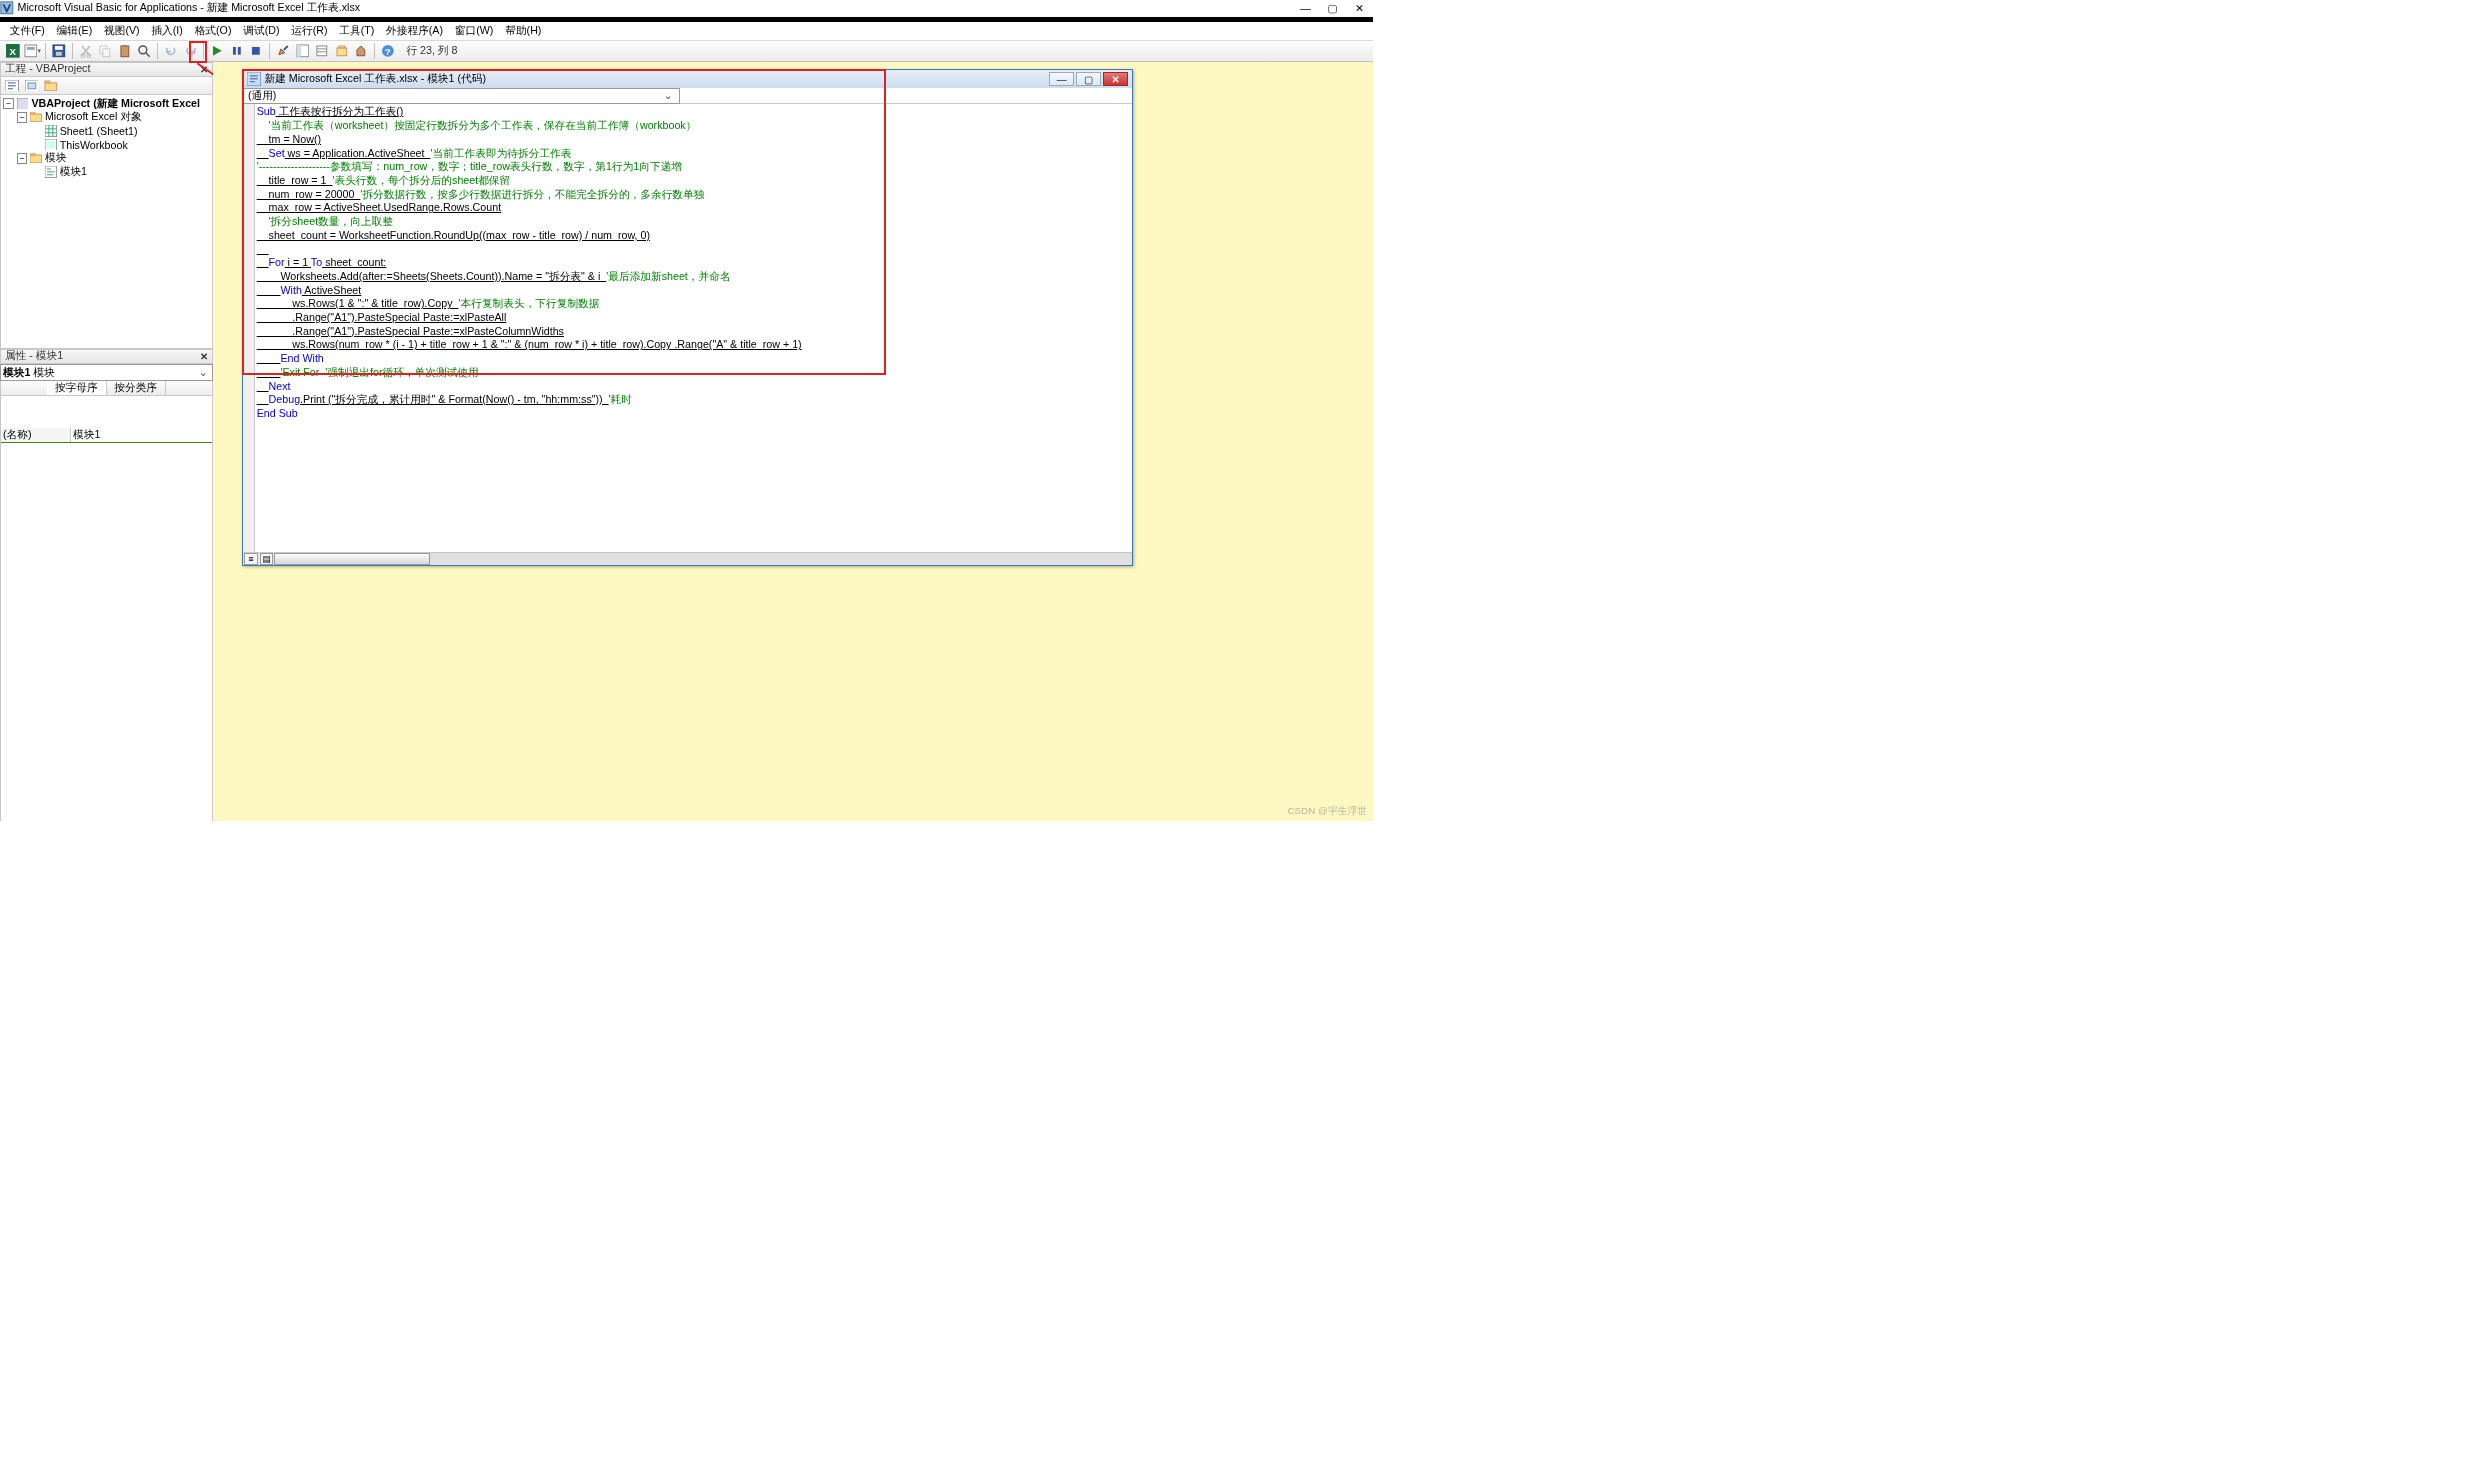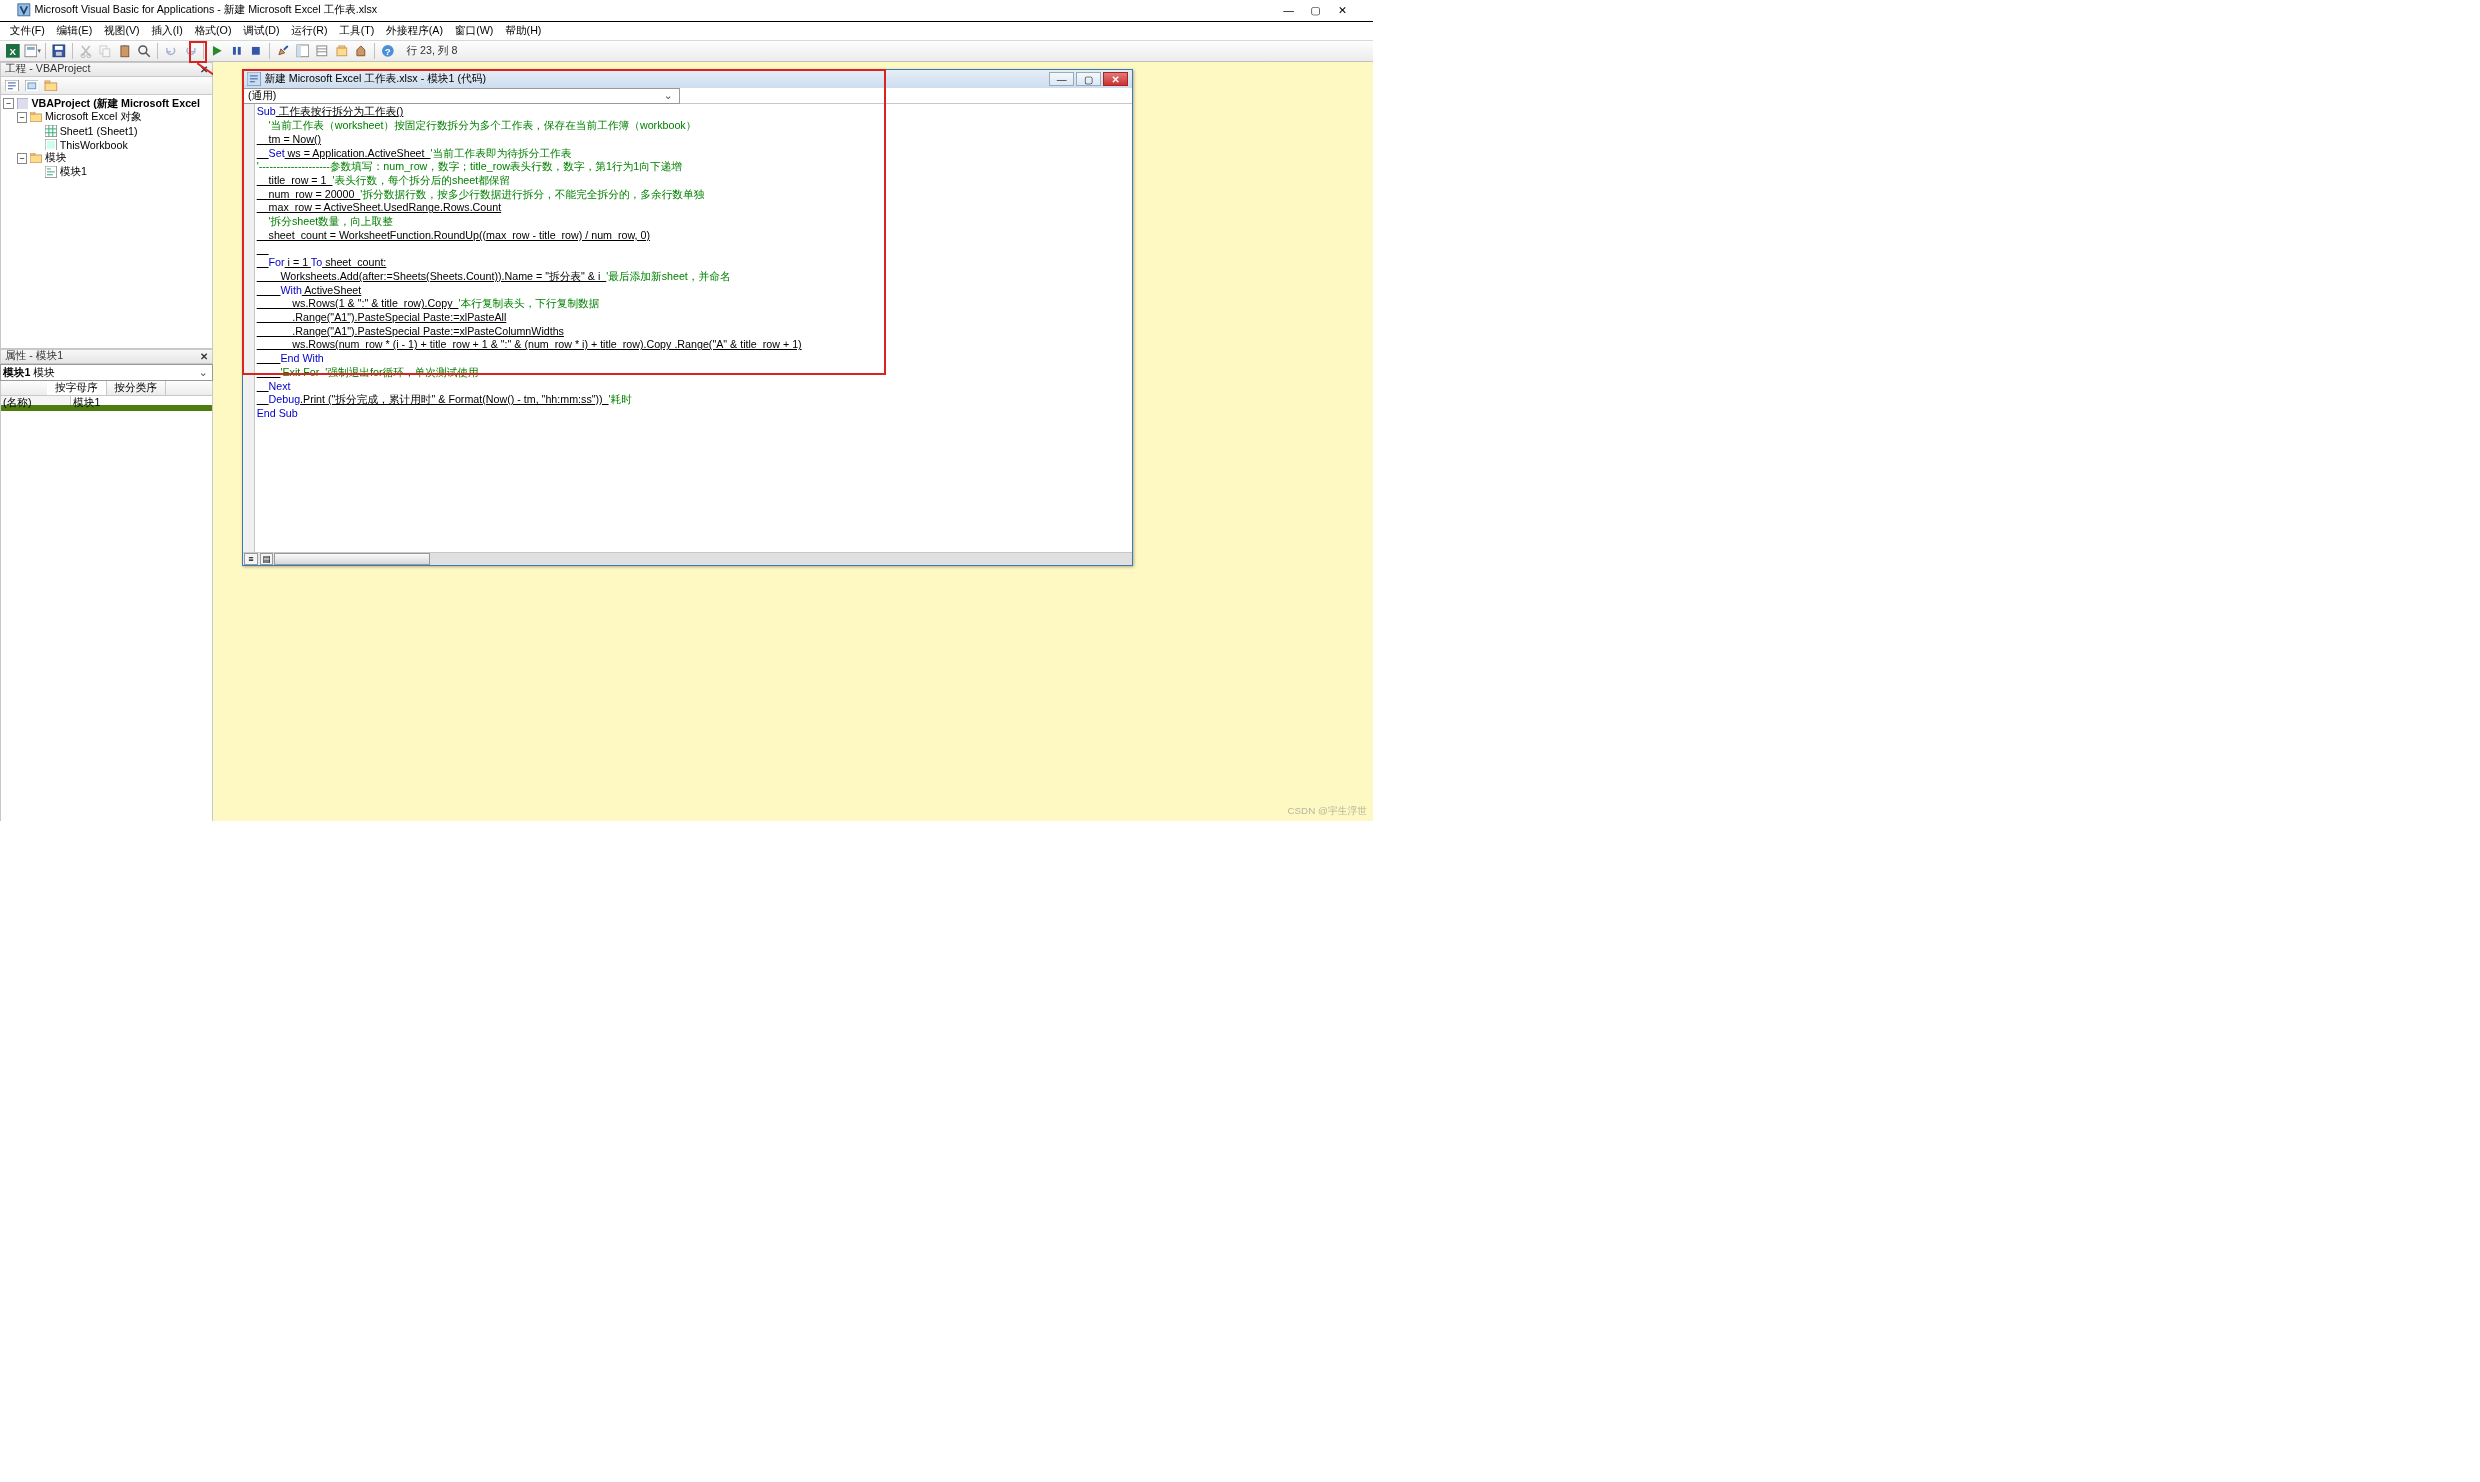--- a/index.html
+++ b/index.html
@@ -1,17 +1,17 @@
 <!DOCTYPE html>
 <html><head>
 <meta charset="utf-8">
 <style>
 * { margin: 0; padding: 0; box-sizing: border-box; font-family: "Microsoft YaHei", Tahoma, sans-serif; }
 body { background: #fff; width: 1373px; height: 821px; overflow: hidden; font-size: 10.7px; }
-.titlebar { height: 21.5px; background: #fff; display: flex; align-items: center; padding: 0 17px; border-bottom: 1px solid #000000; }
+.titlebar { height: 21.5px; background: #fff; display: flex; align-items: center; padding: 0 0; border-bottom: 5px solid #000000; }
 .titlebar .app-icon { width: 13.7px; height: 13.7px; margin-right: 3.9px; }
 .titlebar .title { flex: 1; font-size: 10.7px; color: #000; }
 .titlebar .win-btn { width: 27px; height: 17.6px; display: flex; align-items: center; justify-content: center; font-size: 10.7px; color: #000; }
 .menubar { height: 18.5px; background: #fff; display: flex; align-items: center; padding: 0 3.9px; font-size: 10.7px; }
 .menubar .menu-item { padding: 2px 5.9px; cursor: default; }
 .toolbar { height: 21.5px; background: linear-gradient(#fdfdfd,#ececec); border-top: 1px solid #d8d8d8; border-bottom: 1px solid #c0c0c0; display: flex; align-items: center; padding: 0 3.9px; gap: 2px; position: relative; }
 .tool-btn { width: 17.6px; height: 17.6px; display: flex; align-items: center; justify-content: center; font-size: 10.7px; }
 .tool-sep { width: 1px; height: 15.6px; background: #c0c0c0; margin: 0 2px; }
 .status-text { margin-left: 7.8px; font-size: 10.7px; color: #333; }
 .run-highlight { position: absolute; left: 189px; top: 0; width: 17.6px; height: 21.5px; border: 2px solid #d92323; pointer-events: none; }
@@ -29,21 +29,21 @@
 .tree-label { }
 .tree-label.bold { font-weight: bold; }
 .prop-panel { flex: 1; display: flex; flex-direction: column; }
 .prop-combo { height: 16.6px; border: 1px solid #999; background: #fff; display: flex; align-items: center; padding: 0 2px; font-size: 10.7px; }
 .prop-combo .bold { font-weight: bold; }
 .prop-combo .dd { margin-left: auto; width: 13.7px; text-align: center; color: #555; }
 .prop-tabs { height: 15.6px; display: flex; border: 1px solid #c8c8c8; border-top: none; background: linear-gradient(#fdfdfd,#ececec); font-size: 10.7px; justify-content: center; }
 .prop-tab { padding: 0 7.8px; border-right: 1px solid #c8c8c8; display: flex; align-items: center; }
 .prop-tab.active { background: #fff; }
 .prop-grid { flex: 1; border: 1px solid #c8c8c8; border-top: none; background: #fff; }
-.prop-row { display: flex; height: 14.6px; font-size: 10.7px; border-bottom: 6px solid #4d7c0f; }
+.prop-row { display: flex; height: 14.6px; font-size: 10.7px; border-bottom: 1px solid #4d7c0f; margin-top: 32px; }
 .prop-key { width: 70px; padding: 0 2px; border-right: 1px solid #c8c8c8; background: #f5f5f5; }
 .prop-val { flex: 1; padding: 0 2px; }
 .mdi-area { flex: 1; background: #fef9c3; position: relative; }
 .code-window { position: absolute; left: 29px; top: 7.8px; width: 891px; height: 497px; background: #fff; border: 1px solid #3c7ab7; box-shadow: 1px 1px 2.9px rgba(0,0,0,0.3); display: flex; flex-direction: column; }
 .code-title { height: 17.6px; background: linear-gradient(#e6eef7,#cdddef); display: flex; align-items: center; padding: 0 3.9px; font-size: 10.7px; color: #000; }
 .code-title .ctrls { margin-left: auto; display: flex; gap: 0; }
 .code-title .cbtn { width: 25px; height: 13.7px; font-size: 9.8px; display: flex; align-items: center; justify-content: center; border: 1px solid #9ab; background: linear-gradient(#f4f8fc,#dce8f4); margin-left: 2px; }
 .code-title .cbtn.close { background: linear-gradient(#e07a7a,#c33); border-color: #a22; color: #fff; font-weight: bold; }
 .code-dropdowns { height: 16.6px; display: flex; border-bottom: 1px solid #c8c8c8; flex-direction: column; }
 .code-dd { border: 1px solid #999; background: #fff; display: flex; align-items: center; padding: 0 3.9px; font-size: 10.7px; }

